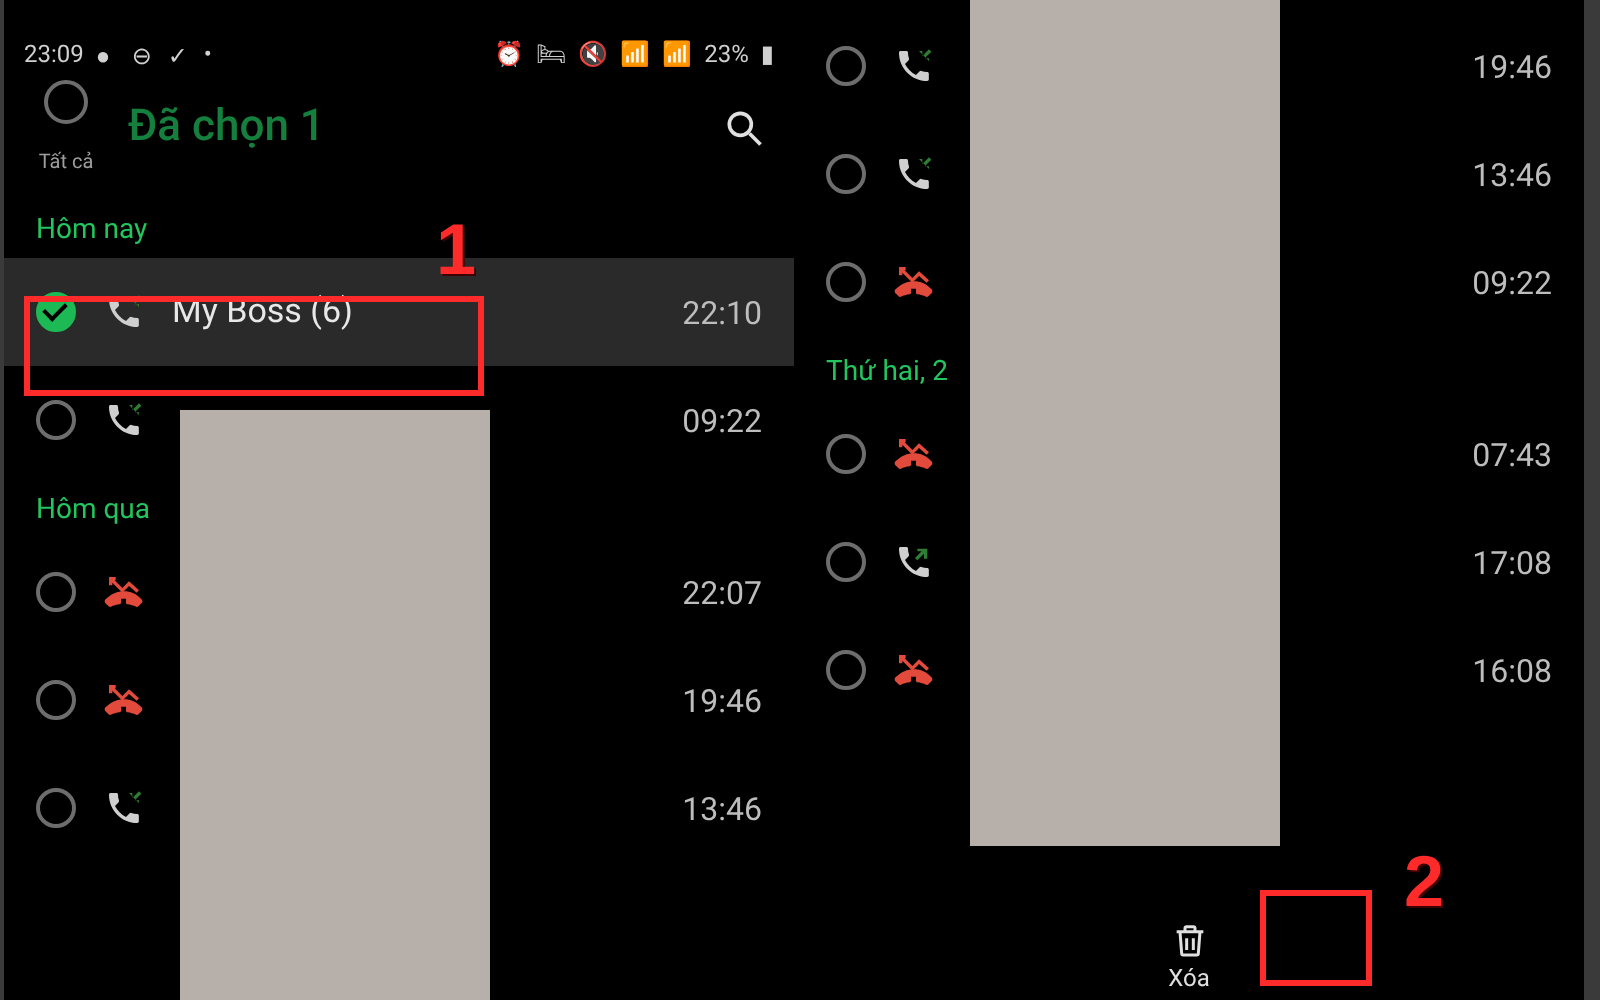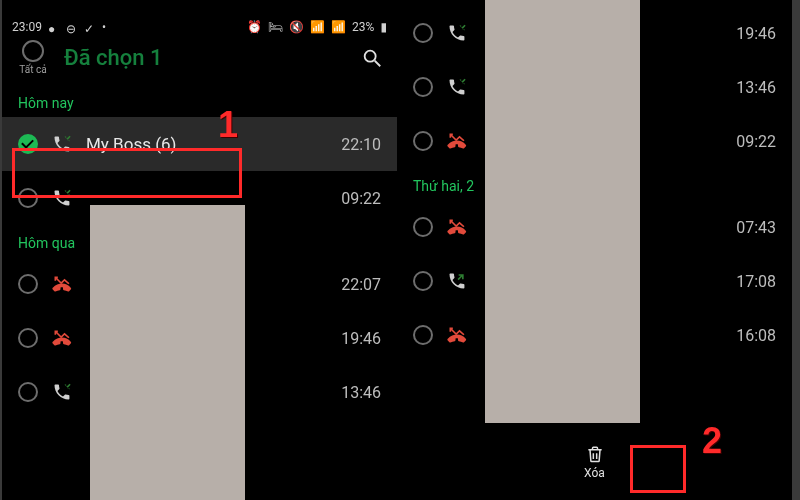--- a/index.html
+++ b/index.html
@@ -4,28 +4,28 @@
 <style>
   * { box-sizing: border-box; margin: 0; padding: 0; }
   html, body { width: 800px; height: 500px; overflow: hidden; background: #3a3a3a; font-family: -apple-system, Roboto, "Segoe UI", sans-serif; }
   .canvas { position: relative; width: 800px; height: 500px; }
   .phone { position: absolute; top: 0; width: 395px; height: 500px; background: #000; color: #dcdcdc; overflow: hidden; }
   .phone.left  { left: 2px; }
   .phone.right { left: 397px; }
 
   
   .status { display: flex; justify-content: space-between; align-items: center; height: 26px; padding: 0 10px; font-size: 12px; color: #d0d0d0; }
-  .status .l, .status .r { display: flex; align-items: flex-end; gap: 6px; margin-top: 28px; }
+  .status .l, .status .r { display: flex; align-items: center; gap: 6px; margin-top: 28px; }
   .status .ico { width: 12px; height: 12px; display: inline-block; }
 
   
   .header { display: flex; align-items: center; padding: 14px 14px 10px 14px; }
   .selcircle { width: 22px; height: 22px; border: 2px solid #6d6d6d; border-radius: 50%; flex: 0 0 auto; }
   .header-title { color: #15803d; font-size: 22px; font-weight: 500; margin-left: 14px; flex: 1; }
-  .allcol { display:flex; flex-direction:column; align-items:center; width:34px; }
+  .allcol { display:flex; flex-direction:column; align-items:center; width:34px;gap:12px; }
   .all-label { font-size: 10px; color: #9e9e9e; margin-top: 2px; }
   .search-ico { width: 22px; height: 22px; }
 
   .section { color: #22c55e; font-size: 14px; padding: 10px 16px 6px 16px; }
 
   .row { display: flex; align-items: center; height: 54px; padding: 0 16px; position: relative; }
   .row.sel { background: #2a2a2a; }
   .row .circle { width: 20px; height: 20px; border: 2px solid #6d6d6d; border-radius: 50%; flex: 0 0 auto; margin-right: 14px; }
   .row .circle.checked { background: #1db954; border-color: #1db954; position: relative; }
   .row .circle.checked::after { content: ""; position: absolute; left: 4px; top: 1px; width: 5px; height: 9px; border: solid #000; border-width: 0 2.5px 2.5px 0; transform: rotate(45deg); }
@@ -34,21 +34,21 @@
   .row .time { color: #bdbdbd; font-size: 16px; }
 
   
   .censor { position: absolute; background: #b7afa9; z-index: 5; }
 
   
   .annot-box { position: absolute; border: 3px solid #ff2a2a; z-index: 20; }
   .annot-num { position: absolute; color: #ff2a2a; font-weight: 900; font-size: 36px; font-family: "Arial Black", Impact, sans-serif; z-index: 21; text-shadow: 1px 1px 0 #400000; }
 
   
-  .bottom { position: absolute; left: 0; right: 0; bottom: 16px; display: flex; justify-content: center; }
+  .bottom { position: absolute; left: 0; right: 0; bottom: 0; display: flex; justify-content: center; }
   .delbtn { display: flex; flex-direction: column; align-items: center; gap: 2px; color: #e0e0e0; font-size: 12px; padding: 4px 10px; }
   .delbtn svg { width: 20px; height: 20px; }
 
   .spacer { height: 6px; }
 </style>
 </head>
 <body>
 
 <svg width="0" height="0" style="position:absolute">
   <defs>

